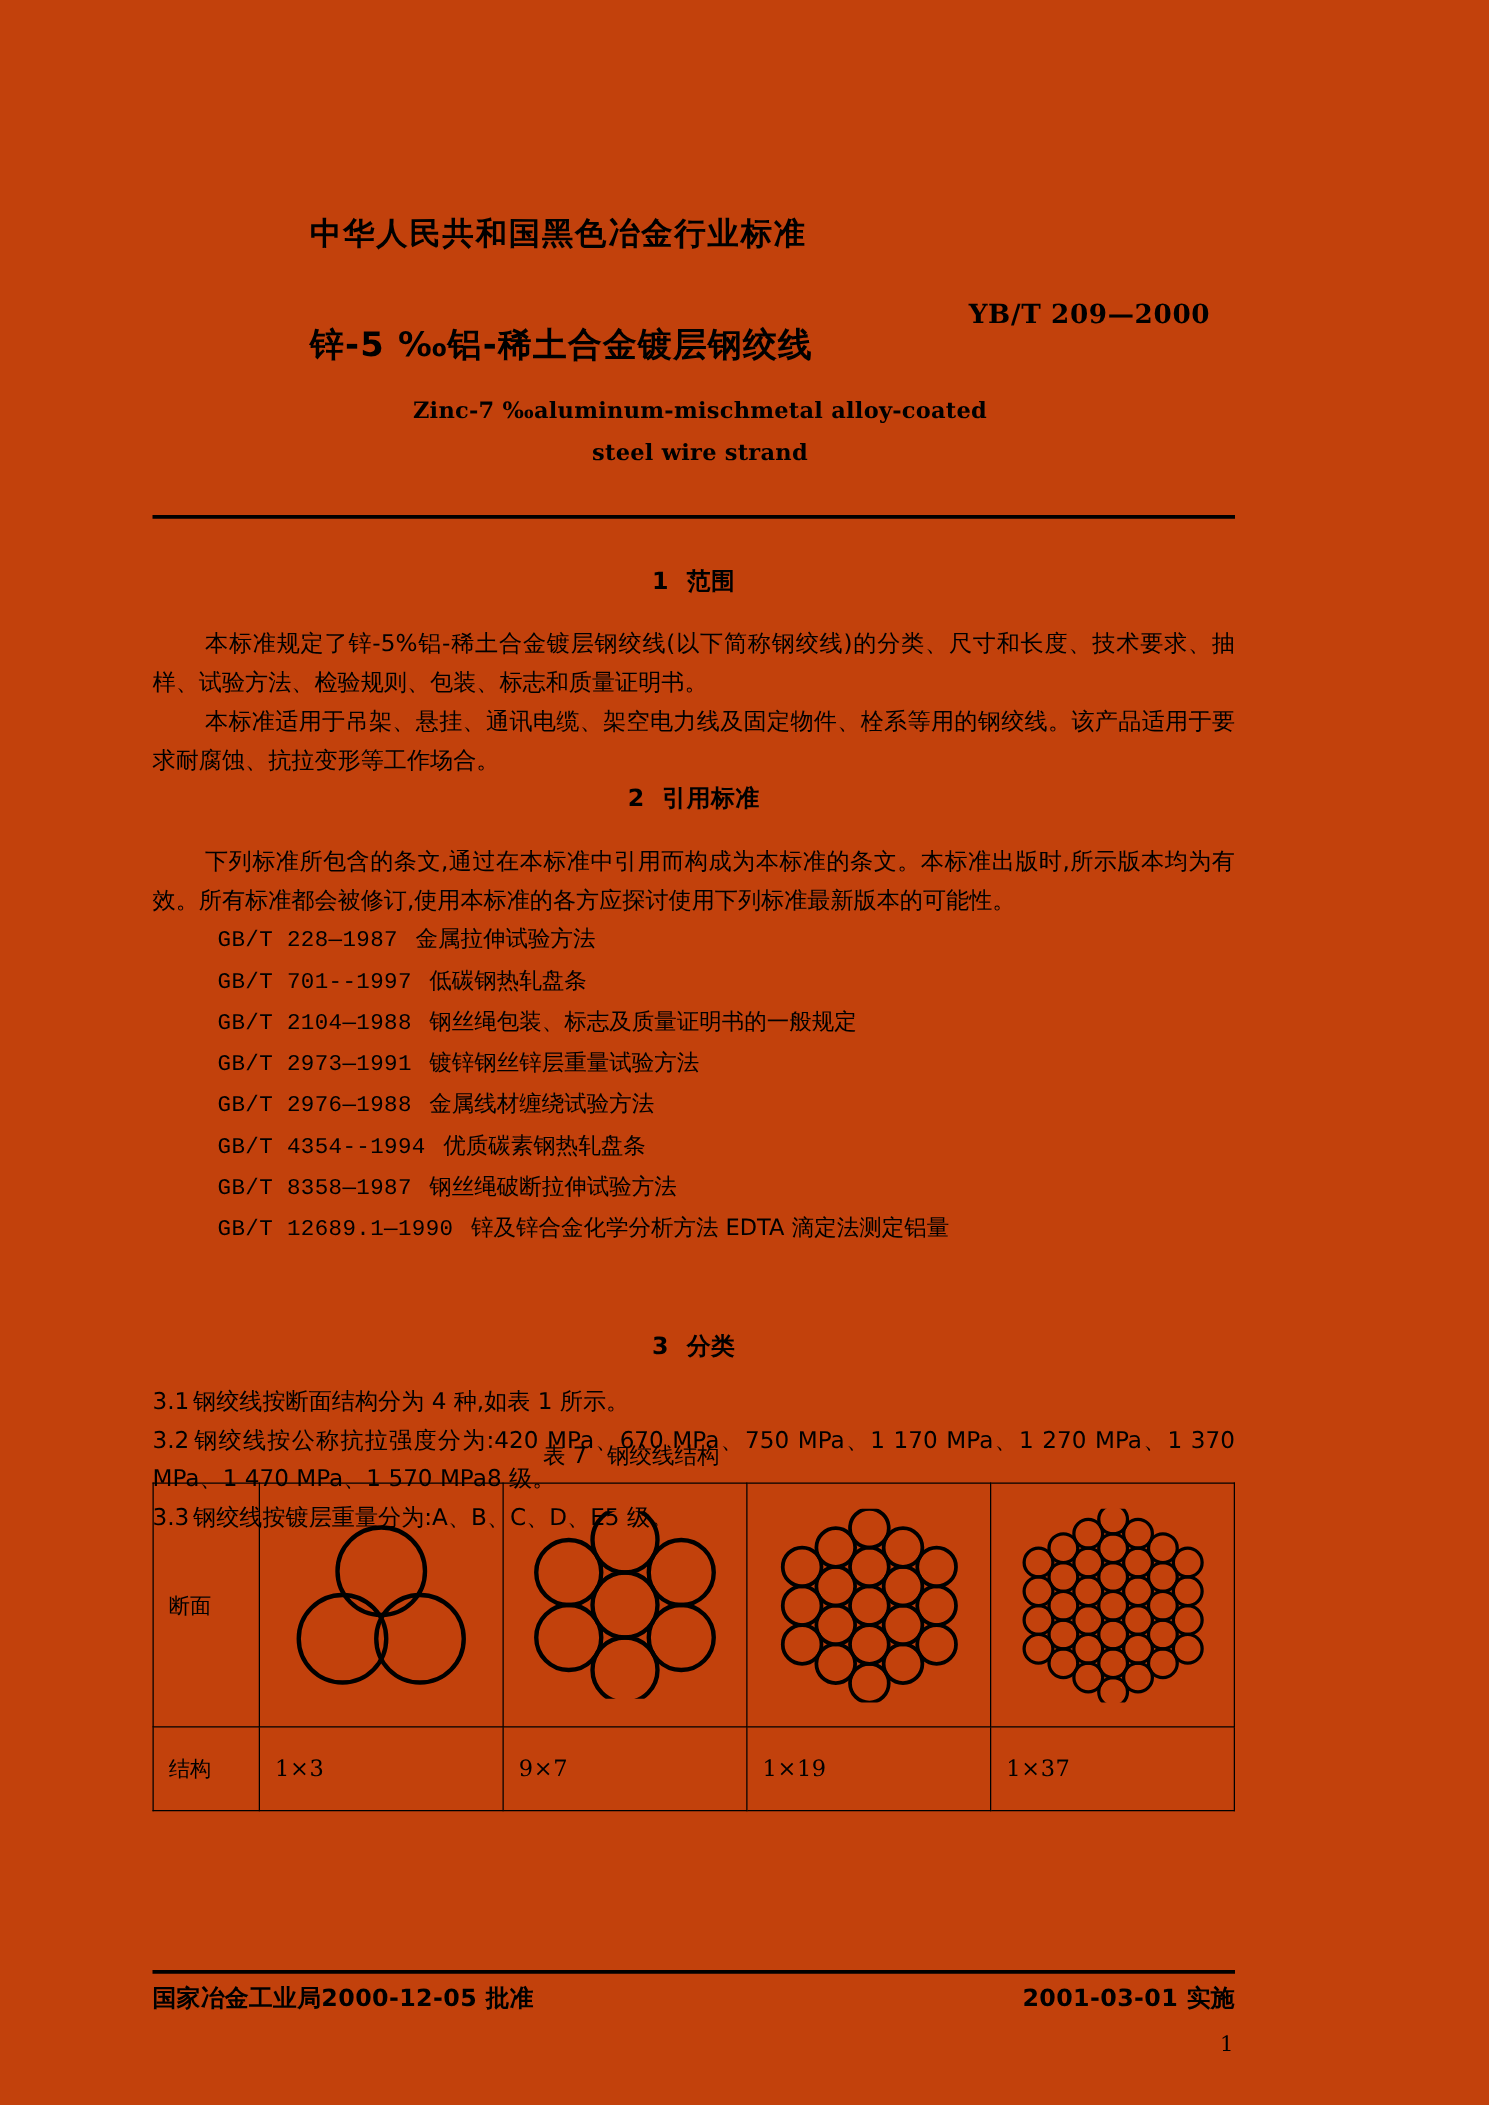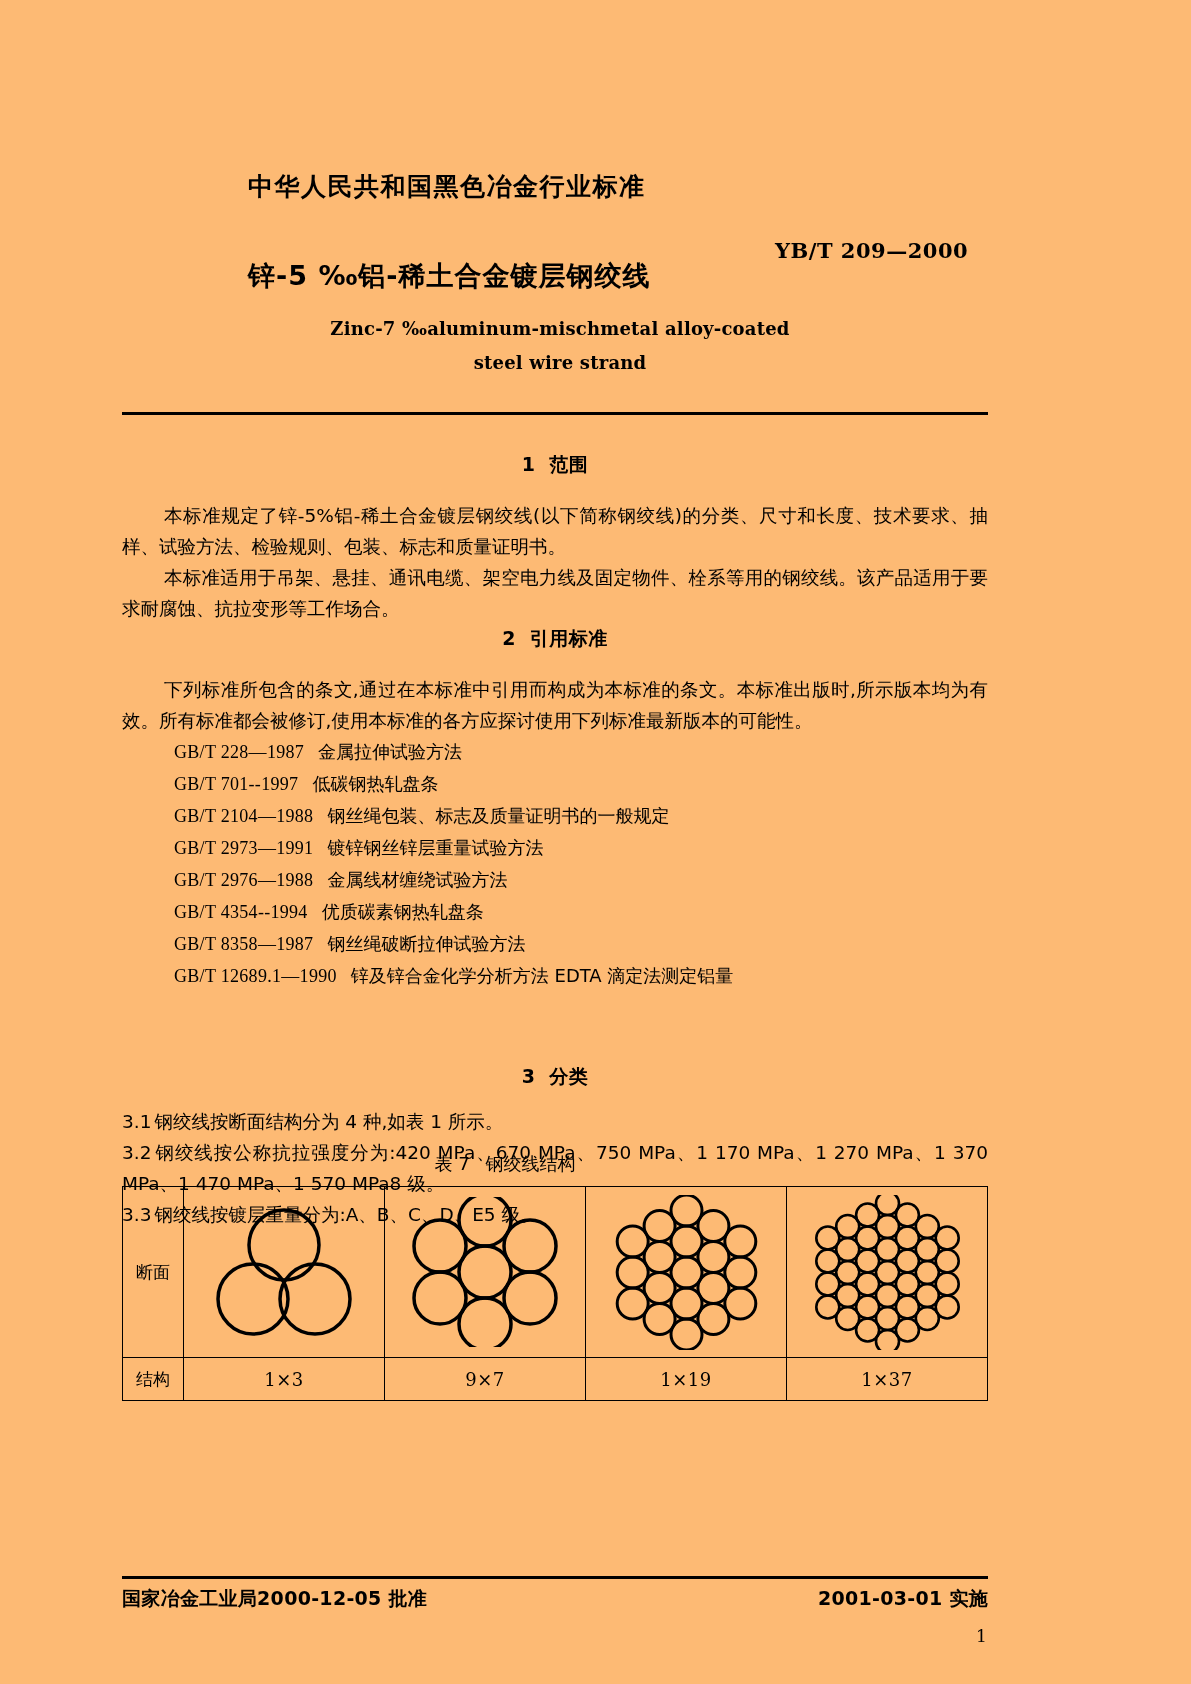--- a/index.html
+++ b/index.html
@@ -9,21 +9,21 @@
   }
   body {
     font-family: "DejaVu Sans", "Liberation Sans", sans-serif;
     color: #000000;
   }
   .page {
     position: relative;
     width: 1191px;
     height: 1684px;
     margin: 0 auto;
-    background: #fdba74;
+    background: #c2410c;
     overflow: hidden;
   }
 
   
   .header-zone {
     position: absolute;
     left: 0;
     top: 0;
     width: 1191px;
   }
@@ -97,21 +97,21 @@
   .indent { text-indent: 42px; }
   .ref-line {
     font-family: "DejaVu Serif", "Liberation Serif", serif;
     font-size: 18px;
     line-height: 31px;
     margin: 0;
     padding-left: 52px;
     white-space: nowrap;
   }
   .ref-line .code {
-    font-family: Liberation Serif, serif;
+    font-family: Liberation Mono, monospace;
     letter-spacing: 0.3px;
   }
   .ref-line .desc {
     font-family: "DejaVu Sans", "Liberation Sans", sans-serif;
     font-size: 18px;
     margin-left: 14px;
   }
   .clause {
     font-family: "DejaVu Sans", "Liberation Sans", sans-serif;
     font-size: 18.5px;
@@ -142,22 +142,21 @@
   .strand-table {
     position: absolute;
     left: 122px;
     top: 1186px;
     width: 866px;
     border-collapse: collapse;
     table-layout: fixed;
   }
   .strand-table td {
     border: 1.5px solid #000;
-    padding: 0;
-    text-align: center;
+    padding: 12px;
     vertical-align: middle;
     margin-left: 40px;
   }
   .strand-table .lblcol { width: 60px; }
   .strand-table .figrow td { height: 170px; }
   .strand-table .strrow td { height: 42px; }
   .rowlabel {
     font-family: "DejaVu Sans", "Liberation Sans", sans-serif;
     font-size: 17px;
   }

